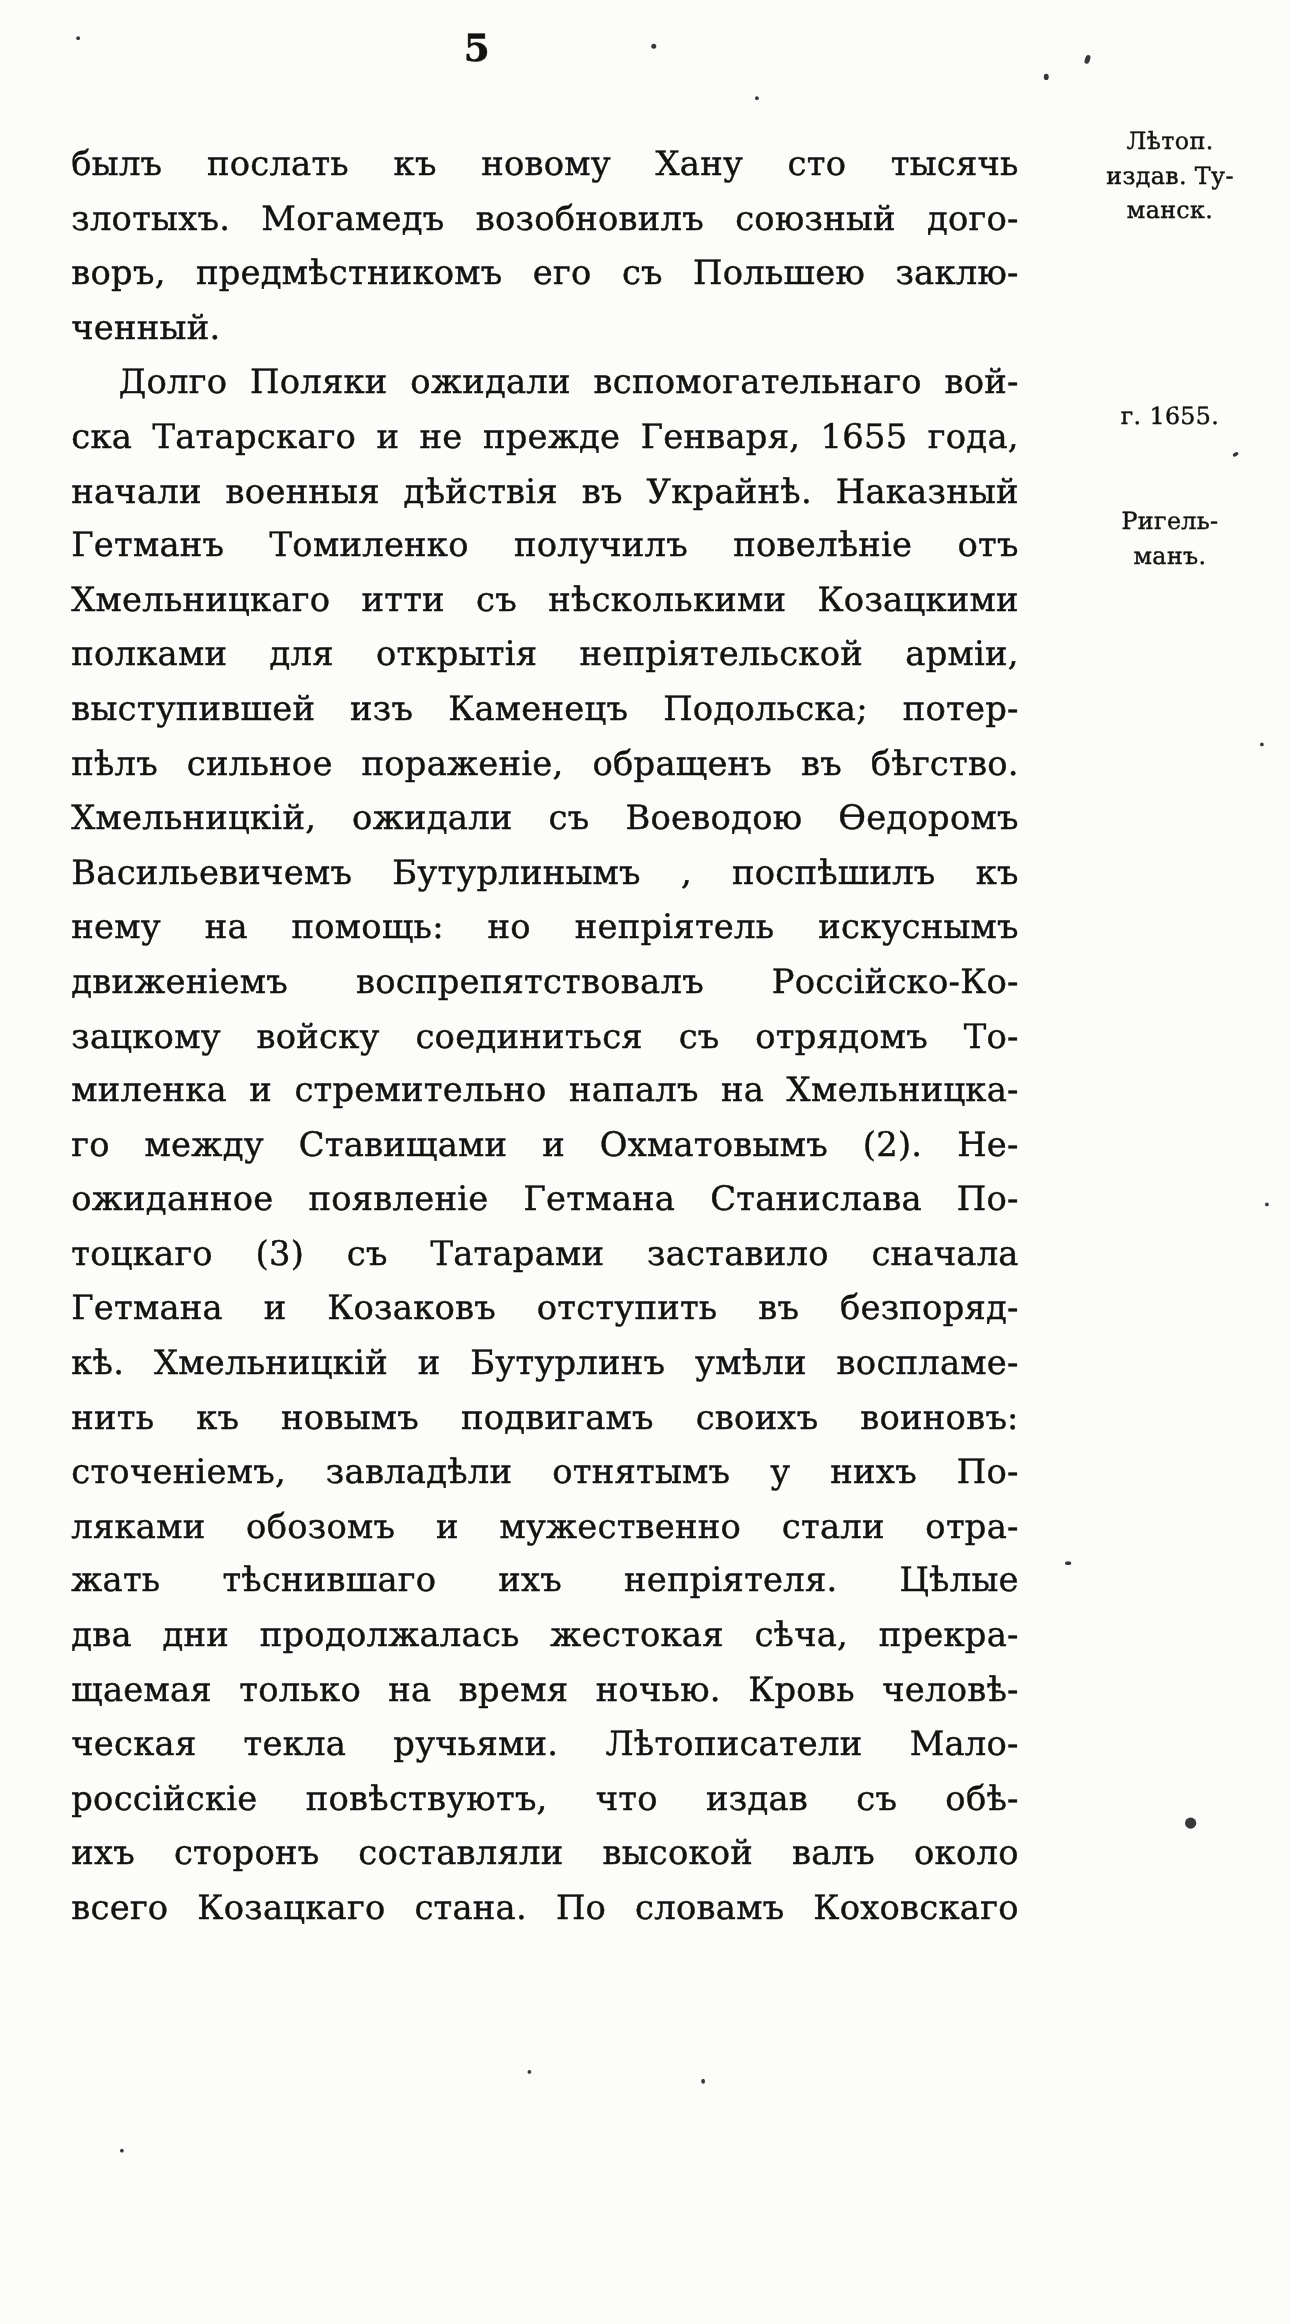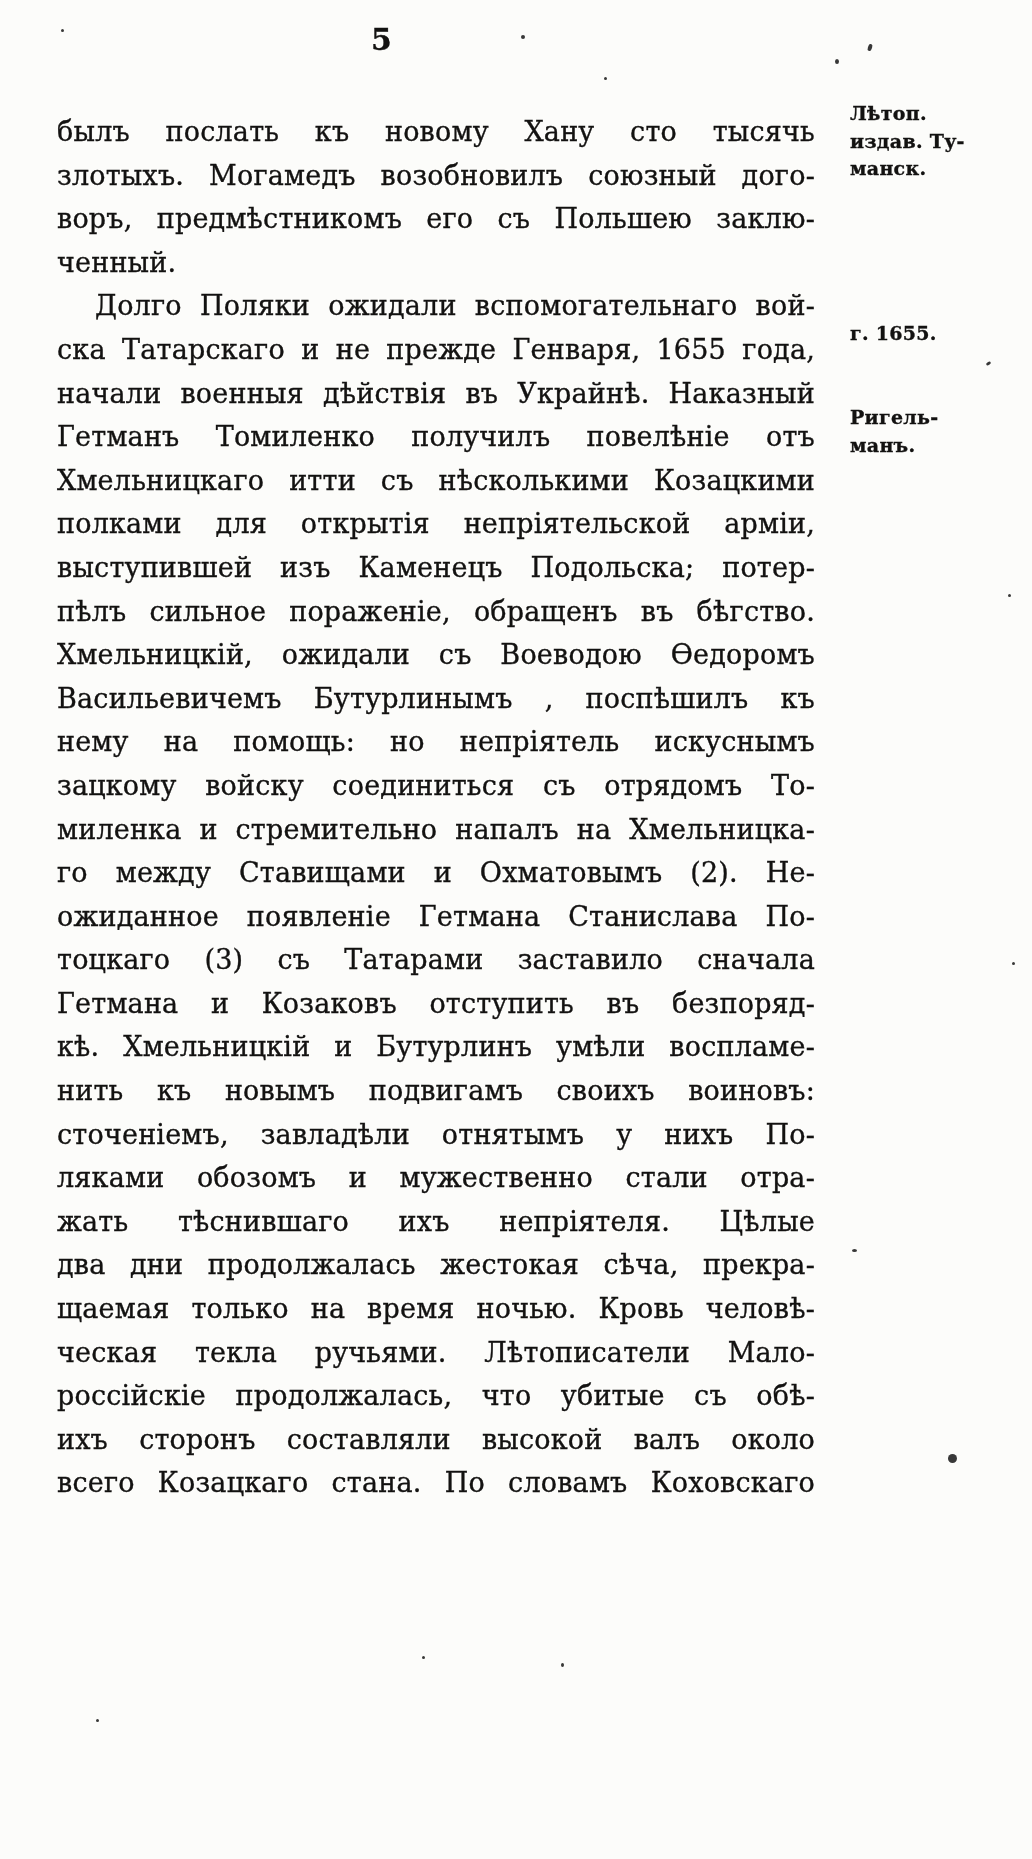--- a/index.html
+++ b/index.html
@@ -29,21 +29,22 @@
     -moz-text-align-last:justify;
     text-align-last:justify;
     letter-spacing:0.2px;
     overflow:visible;
   }
   .line.indent{text-indent:38px;}
   .line.flush{text-align-last:left;-moz-text-align-last:left;}
   .note{
     position:absolute;
     left:850px;width:172px;
-    font-weight:bold;
+    text-align:center;
+    font-weight:normal;
     font-size:19px;line-height:27.5px;
     letter-spacing:0.3px;
   }
   .note-line{display:block;}
   #note1{top:100px;}
   #note2{top:320px;}
   #note3{top:404px;}
   .speck{
     position:absolute;
     background:#1c1c1c;
@@ -67,35 +68,36 @@
       <div class="line">ска Татарскаго и не прежде Генваря, 1655 года,</div>
       <div class="line">начали военныя дѣйствія въ Украйнѣ. Наказный</div>
       <div class="line">Гетманъ Томиленко получилъ повелѣніе отъ</div>
       <div class="line">Хмельницкаго итти съ нѣсколькими Козацкими</div>
       <div class="line">полками для открытія непріятельской арміи,</div>
       <div class="line">выступившей изъ Каменецъ Подольска; потер-</div>
       <div class="line">пѣлъ сильное пораженіе, обращенъ въ бѣгство.</div>
       <div class="line">Хмельницкій, ожидали съ Воеводою Ѳедоромъ</div>
       <div class="line">Васильевичемъ Бутурлинымъ , поспѣшилъ къ</div>
       <div class="line">нему на помощь: но непріятель искуснымъ</div>
+      <div class="line">движеніемъ воспрепятствовалъ Россійско-Ко-</div>
       <div class="line">зацкому войску соединиться съ отрядомъ То-</div>
       <div class="line">миленка и стремительно напалъ на Хмельницка-</div>
       <div class="line">го между Ставищами и Охматовымъ (2). Не-</div>
       <div class="line">ожиданное появленіе Гетмана Станислава По-</div>
       <div class="line">тоцкаго (3) съ Татарами заставило сначала</div>
       <div class="line">Гетмана и Козаковъ отступить въ безпоряд-</div>
       <div class="line">кѣ. Хмельницкій и Бутурлинъ умѣли воспламе-</div>
       <div class="line">нить къ новымъ подвигамъ своихъ воиновъ:</div>
       <div class="line">сточеніемъ, завладѣли отнятымъ у нихъ По-</div>
       <div class="line">ляками обозомъ и мужественно стали отра-</div>
       <div class="line">жать тѣснившаго ихъ непріятеля. Цѣлые</div>
       <div class="line">два дни продолжалась жестокая сѣча, прекра-</div>
       <div class="line">щаемая только на время ночью. Кровь человѣ-</div>
       <div class="line">ческая текла ручьями. Лѣтописатели Мало-</div>
-      <div class="line">россійскіе продолжалась, что убитые съ обѣ-</div>
+      <div class="line">россійскіе повѣствуютъ, что издав съ обѣ-</div>
       <div class="line">ихъ сторонъ составляли высокой валъ около</div>
       <div class="line">всего Козацкаго стана. По словамъ Коховскаго</div>
     </div>
 
   <div class="note" id="note1">
     <span class="note-line">Лѣтоп.</span>
     <span class="note-line">издав. Ту-</span>
     <span class="note-line">манск.</span>
   </div>
 

